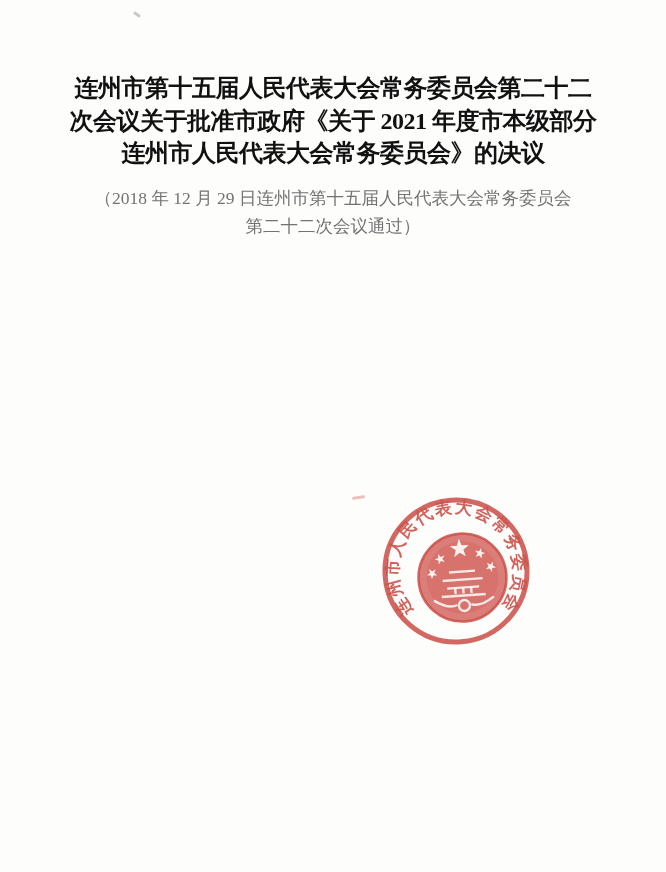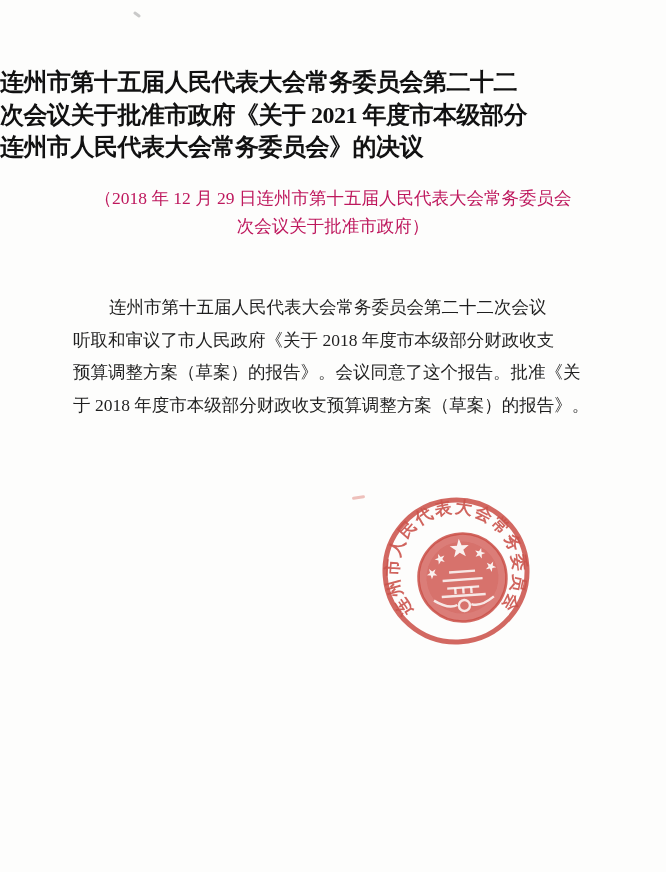--- a/index.html
+++ b/index.html
@@ -18,31 +18,31 @@
   .speck{
     position:absolute;left:133px;top:13px;width:8px;height:3px;
     background:#c9c9c9;border-radius:2px;transform:rotate(35deg);
   }
   .smudge{
     position:absolute;left:352px;top:496px;width:13px;height:3px;
     background:#eec0bb;border-radius:2px;transform:rotate(-8deg);
   }
   
   .doc-title{
-    position:absolute;top:66px;left:0;right:0;
-    text-align:left;color:#111111;
+    position:absolute;top:72px;left:0;right:0;
+    text-align:center;color:#111111;
   }
   .title-line{
     font-size:24px;font-weight:bold;line-height:32.5px;
     letter-spacing:-0.5px;white-space:nowrap;
   }
   
   .doc-subtitle{
     position:absolute;top:184px;left:0;right:0;
-    text-align:center;color:#be185d;
+    text-align:center;color:#737373;
   }
   .subtitle-line{
     font-size:17.5px;line-height:28px;white-space:nowrap;
   }
   
   .doc-body{
     position:absolute;top:291px;left:73px;width:486px;
     color:#1f1f1f;
   }
   .body-line{
@@ -69,29 +69,23 @@
   <div class="smudge"></div>
 
   <div class="doc-title">
     <div class="title-line">连州市第十五届人民代表大会常务委员会第二十二</div>
     <div class="title-line">次会议关于批准市政府《关于 2021 年度市本级部分</div>
     <div class="title-line">连州市人民代表大会常务委员会》的决议</div>
   </div>
 
   <div class="doc-subtitle">
     <div class="subtitle-line">（2018 年 12 月 29 日连州市第十五届人民代表大会常务委员会</div>
-    <div class="subtitle-line">次会议关于批准市政府）</div>
+    <div class="subtitle-line">第二十二次会议通过）</div>
   </div>
 
-  <div class="doc-body">
-    <div class="body-line first">连州市第十五届人民代表大会常务委员会第二十二次会议</div>
-    <div class="body-line">听取和审议了市人民政府《关于 2018 年度市本级部分财政收支</div>
-    <div class="body-line">预算调整方案（草案）的报告》。会议同意了这个报告。批准《关</div>
-    <div class="body-line">于 2018 年度市本级部分财政收支预算调整方案（草案）的报告》。</div>
-  </div>
 
   <div class="seal">
     <svg viewBox="0 0 170 170" xmlns="http://www.w3.org/2000/svg">
       <defs>
         <path id="star" d="M0,-10 L2.35,-3.24 L9.51,-3.09 L3.8,1.24 L5.88,8.09 L0,4 L-5.88,8.09 L-3.8,1.24 L-9.51,-3.09 L-2.35,-3.24 Z"></path>
         <path id="sealArc" d="M 41.9,123.8 A 58,58 0 1 1 128.1,123.8" fill="none"></path>
       </defs>
       <g transform="rotate(-4 85 85)">
 
         <circle cx="85" cy="85" r="71" fill="none" stroke="#c94a42" stroke-width="5" stroke-opacity="0.88"></circle>

